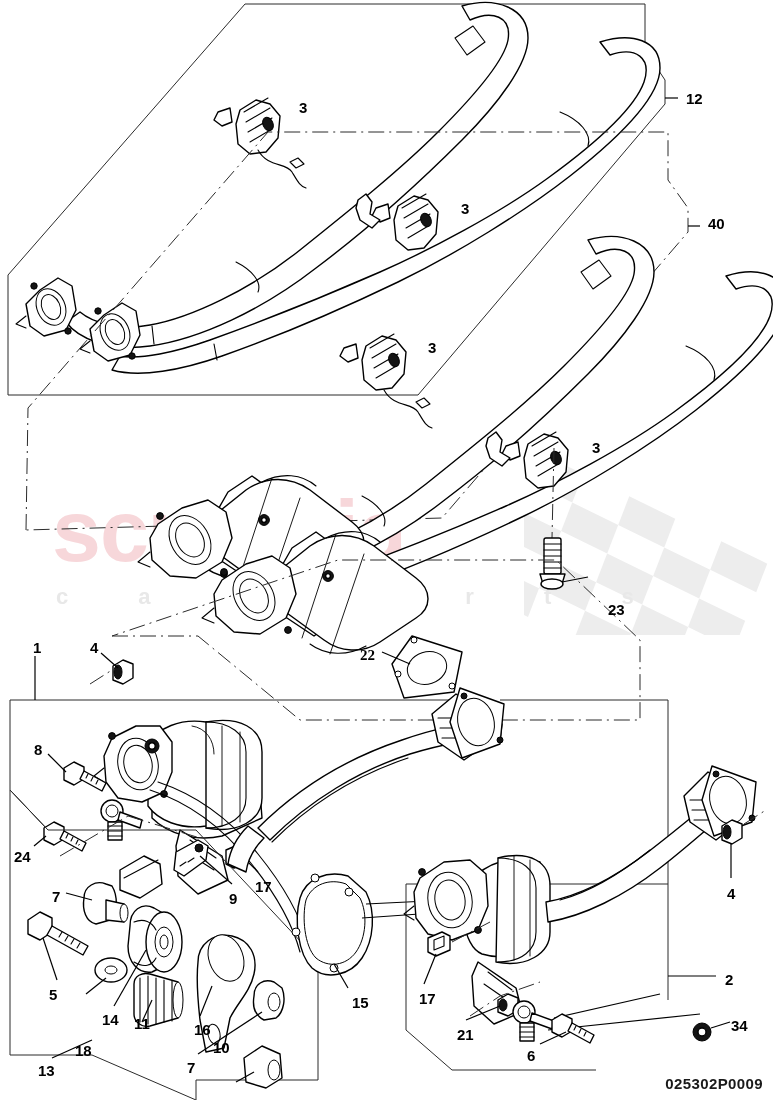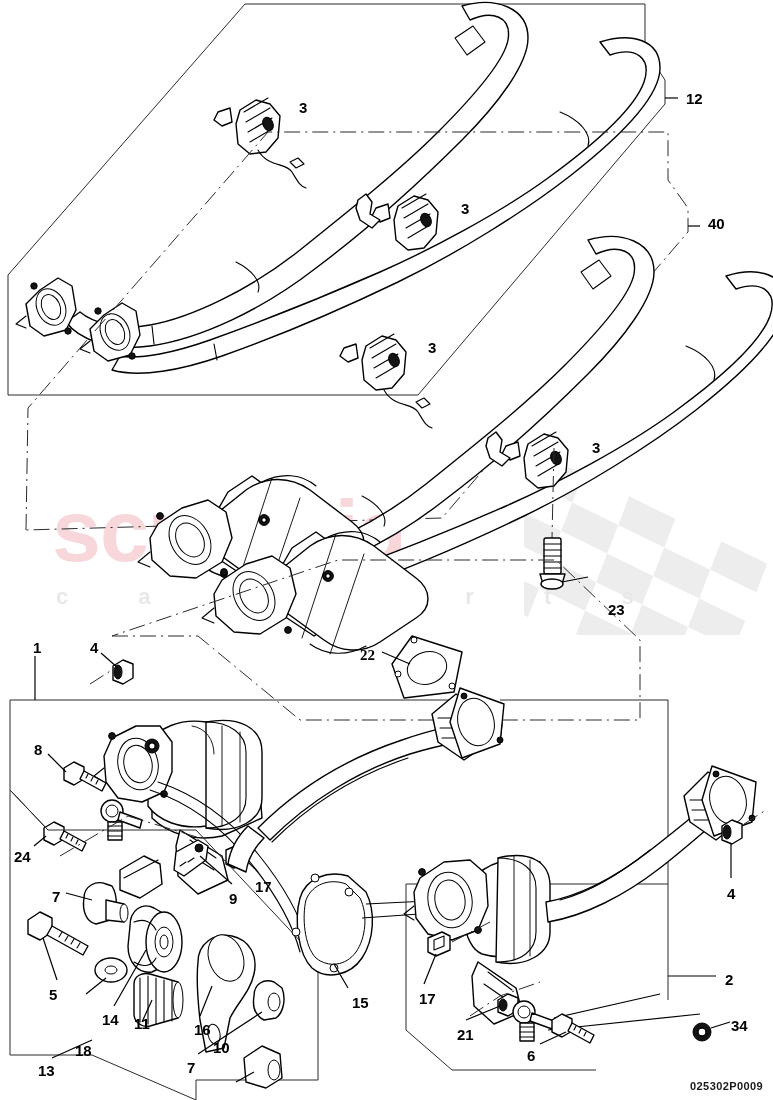--- a/index.html
+++ b/index.html
@@ -49,21 +49,21 @@
   #wm-flag {
     left: 524px;
     top: 455px;
     width: 252px;
     height: 180px;
   }
   .code {
     position: absolute;
     right: 10px;
     bottom: 8px;
-    font-size: 11px;
+    font-size: 15px;
     font-weight: 700;
     color: #1a1a1a;
     letter-spacing: 0.4px;
   }
   .lbl {
     position: absolute;
     font-size: 15px;
     font-weight: 700;
     color: #000000;
     line-height: 1;

